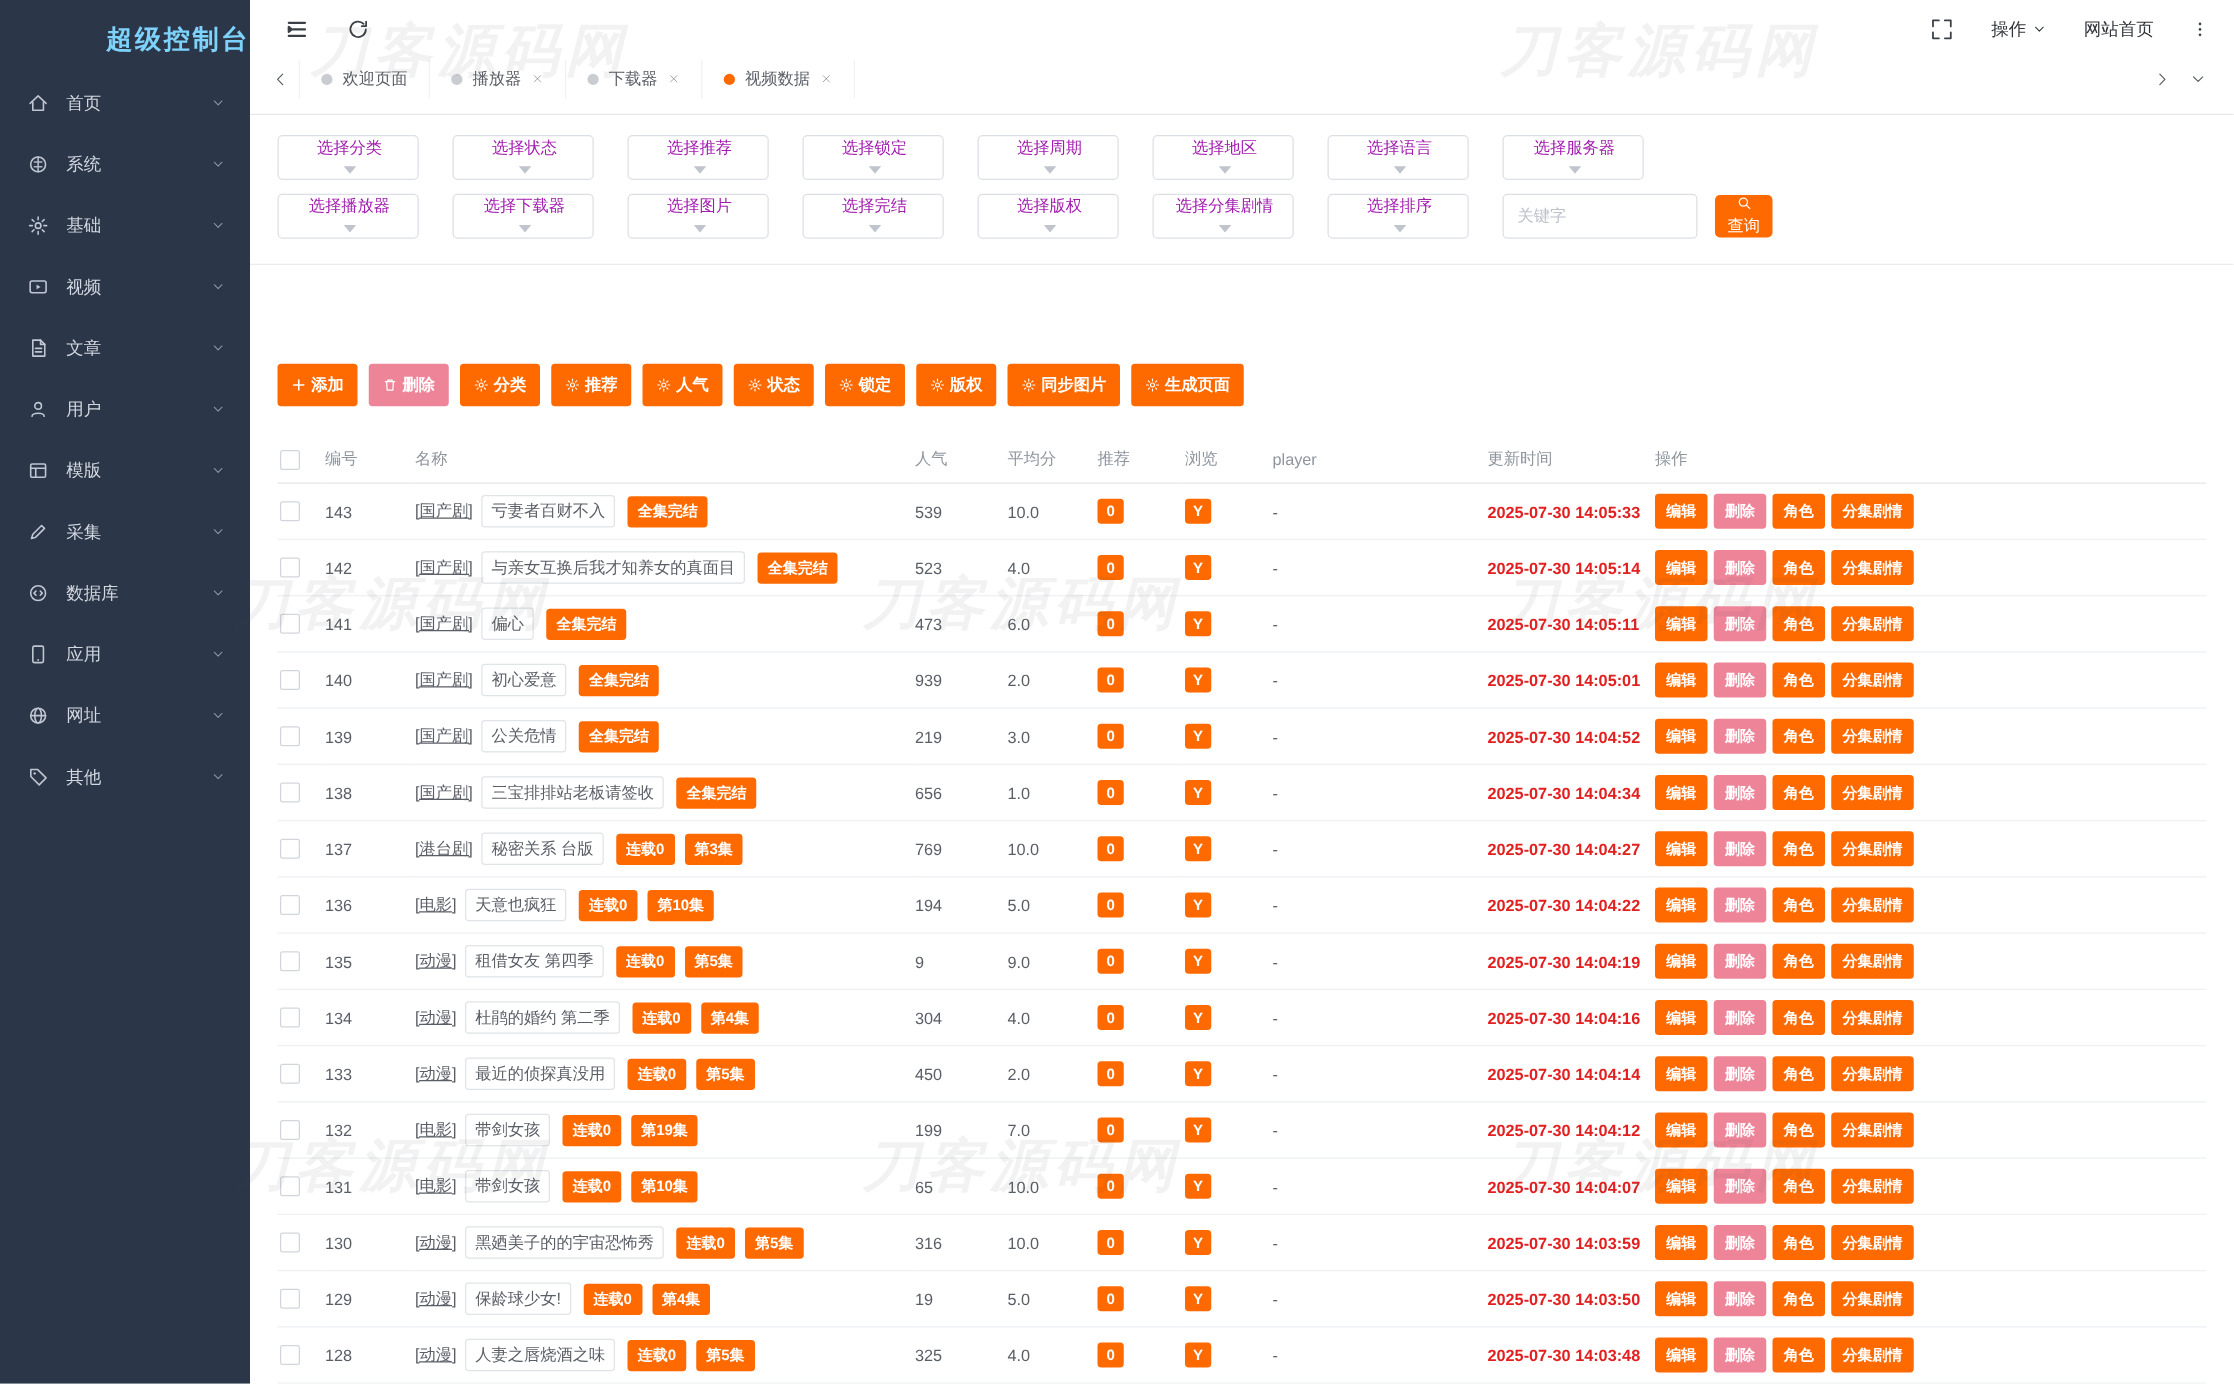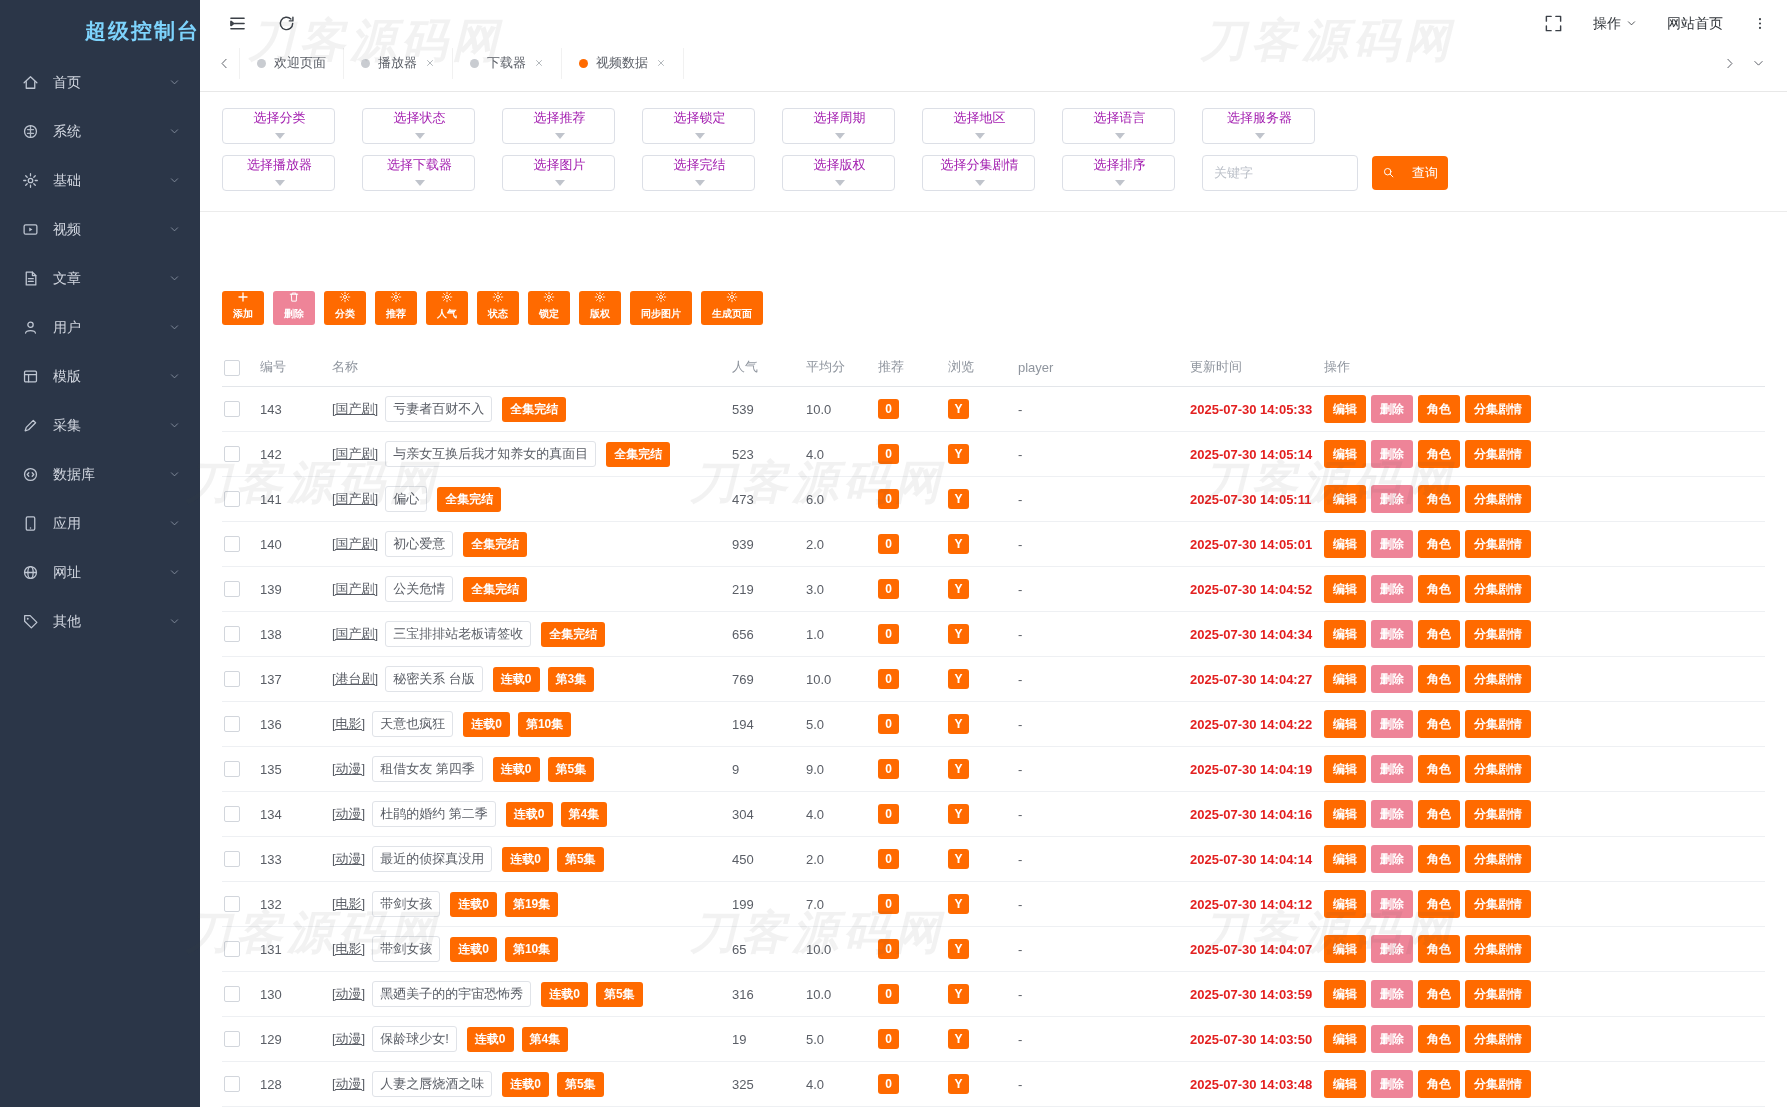--- a/index.html
+++ b/index.html
@@ -46,29 +46,29 @@
   .sel { width:113px; height:36px; border:1px solid #dcdfe6; border-radius:4px;
     display:flex; align-items:center; justify-content:space-between;
     padding:0 9px 0 11px; color:#a21caf; font-size:13px; background:#fff; cursor:pointer;flex-direction:column; }
   .caret { width:0; height:0; border:5px solid transparent; border-top:6px solid #c0c4cc;
     margin-top:6px; }
   .kw-input { width:156px; height:36px; border:1px solid #dcdfe6; border-radius:4px;
     padding:0 11px; font-size:13px; color:#333; outline:none; }
   .kw-input::placeholder { color:#bcc1c9; }
   .search-btn { margin-left:-13px; height:34px; padding:0 10px; background:#ff6a00;
     color:#fff; border:none; border-radius:4px; font-size:13px; display:flex;
-    align-items:center; gap:17px; cursor:pointer; }
+    align-items:center; gap:3px; cursor:pointer;flex-direction:column; }
   .search-btn .bicon { width:13px; height:13px; }
   .divider { height:1px; background:#ececec; margin:20px -22px 0; }
 
   
   .toolbar { margin-top:79px; display:flex; gap:9px; }
   .tb-btn { height:34px; padding:0 11px; border:none; border-radius:3px;
-    background:#ff6a00; color:#fff; font-size:10px; display:flex; align-items:center;
-    gap:4px; cursor:pointer; font-weight:bold;flex-direction:column; }
+    background:#ff6a00; color:#fff; font-size:13px; display:flex; align-items:center;
+    gap:4px; cursor:pointer; font-weight:bold; }
   .tb-btn.pink { background:#ee8498; }
   .bicon { width:12px; height:12px; color:#fff; }
 
   
   table { margin-top:24px; width:100%; border-collapse:collapse; table-layout:fixed; }
   th { height:38px; text-align:left; font-weight:normal; color:#8f959e; font-size:13px;
     border-bottom:1px solid #e3e6ea; padding:0 2px; }
   td { height:45px; border-bottom:1px solid #eef0f3; font-size:13px; color:#5a5e66;
     padding:0 2px; white-space:nowrap; overflow:hidden; }
   .cb { width:16px; height:16px; border:1px solid #d2d6dc; border-radius:2px;

